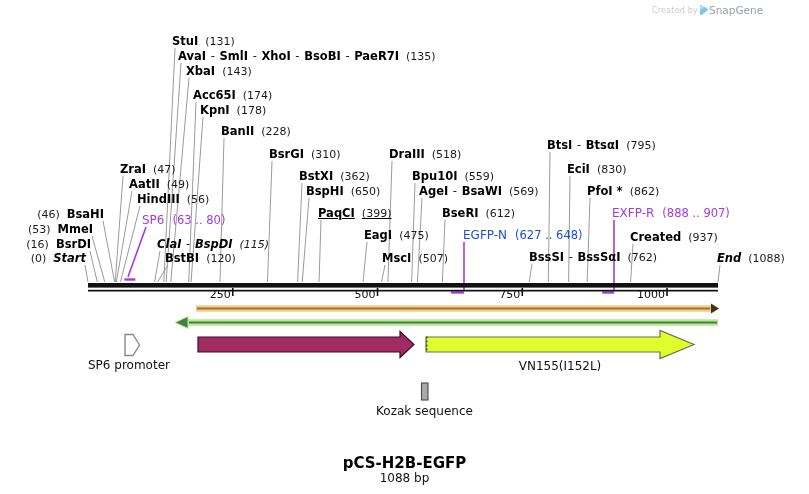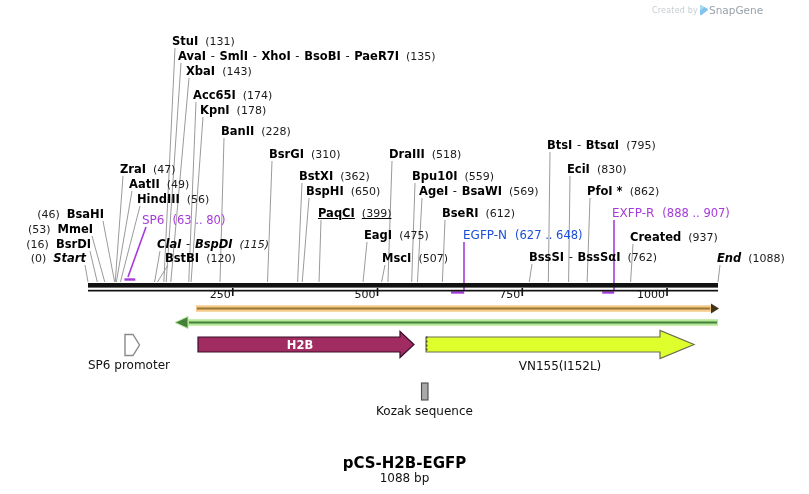--- a/index.html
+++ b/index.html
@@ -165,21 +165,20 @@
       <div class="site-label italic" style="right: 723px; top: 252px;"><span class="num first">(0)</span><span class="nm">Start</span></div>
       <div class="site-label" style="left: 165px; top: 252px;"><span class="nm">BstBI</span><span class="num">(120)</span></div>
       <div class="site-label" style="left: 382px; top: 252px;"><span class="nm">MscI</span><span class="num">(507)</span></div>
       <div class="site-label" style="left: 529px; top: 251px;"><span class="nm">BssSI</span><span class="sep"> - </span><span class="nm">BssSαI</span><span class="num">(762)</span></div>
       <div class="site-label italic" style="left: 717px; top: 252px;"><span class="nm">End</span><span class="num">(1088)</span></div>
       <div class="primer-label" style="left: 142px; top: 214px; color: rgb(166, 59, 219);"><span class="pnm">SP6</span><span class="num">(63 .. 80)</span></div>
       <div class="primer-label" style="left: 463px; top: 229px; color: #1d4ed8;"><span class="pnm">EGFP-N</span><span class="num">(627 .. 648)</span></div>
       <div class="primer-label" style="left: 612px; top: 207px; color: rgb(166, 59, 219);"><span class="pnm">EXFP-R</span><span class="num">(888 .. 907)</span></div>
     </div>
 
-  <div id="h2b-label" class="feat-label">H2B</div>
   <div id="vn-label" class="feat-label">VN155(I152L)</div>
   <div id="sp6-label" class="feat-label">SP6 promoter</div>
   <div id="kozak-label" class="feat-label">Kozak sequence</div>
 
   <div id="title" class="feat-label">pCS-H2B-EGFP</div>
   <div id="subtitle" class="feat-label">1088 bp</div>
 
 </div>
 
 </body></html>

